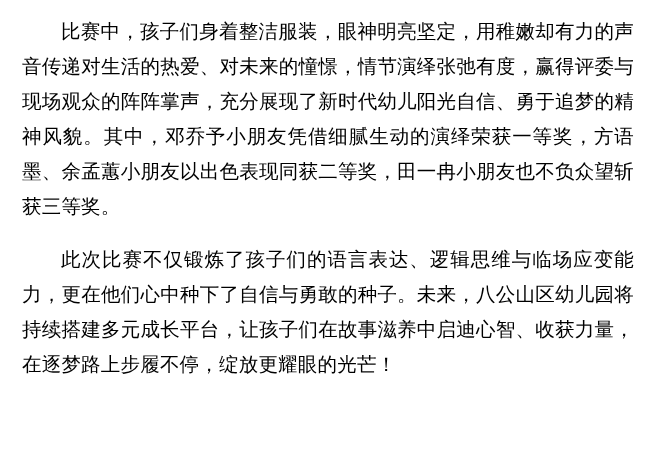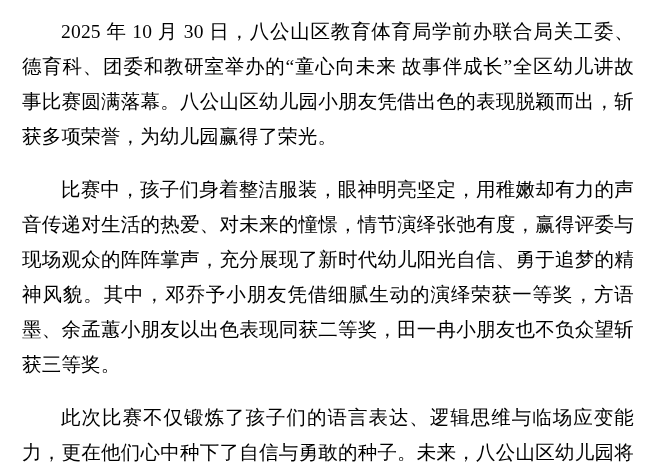--- a/index.html
+++ b/index.html
@@ -32,16 +32,15 @@
     font-family: "Liberation Serif", "DejaVu Serif", serif;
   }
   .para + .para {
     margin-top: 18px;
   }
 </style>
 </head>
 <body>
 
 <div id="document-body">
-  <p class="para">2025 年 10 月 30 日，八公山区教育体育局学前办联合局关工委、德育科、团委和教研室举办的“童心向未来 故事伴成长”全区幼儿讲故事比赛圆满落幕。八公山区幼儿园小朋友凭借出色的表现脱颖而出，斩获多项荣誉，为幼儿园赢得了荣光。</p>
   <p class="para">比赛中，孩子们身着整洁服装，眼神明亮坚定，用稚嫩却有力的声音传递对生活的热爱、对未来的憧憬，情节演绎张弛有度，赢得评委与现场观众的阵阵掌声，充分展现了新时代幼儿阳光自信、勇于追梦的精神风貌。其中，邓乔予小朋友凭借细腻生动的演绎荣获一等奖，方语墨、余孟蕙小朋友以出色表现同获二等奖，田一冉小朋友也不负众望斩获三等奖。</p>
   <p class="para">此次比赛不仅锻炼了孩子们的语言表达、逻辑思维与临场应变能力，更在他们心中种下了自信与勇敢的种子。未来，八公山区幼儿园将持续搭建多元成长平台，让孩子们在故事滋养中启迪心智、收获力量，在逐梦路上步履不停，绽放更耀眼的光芒！</p>
 </div>
 
 </body></html>

